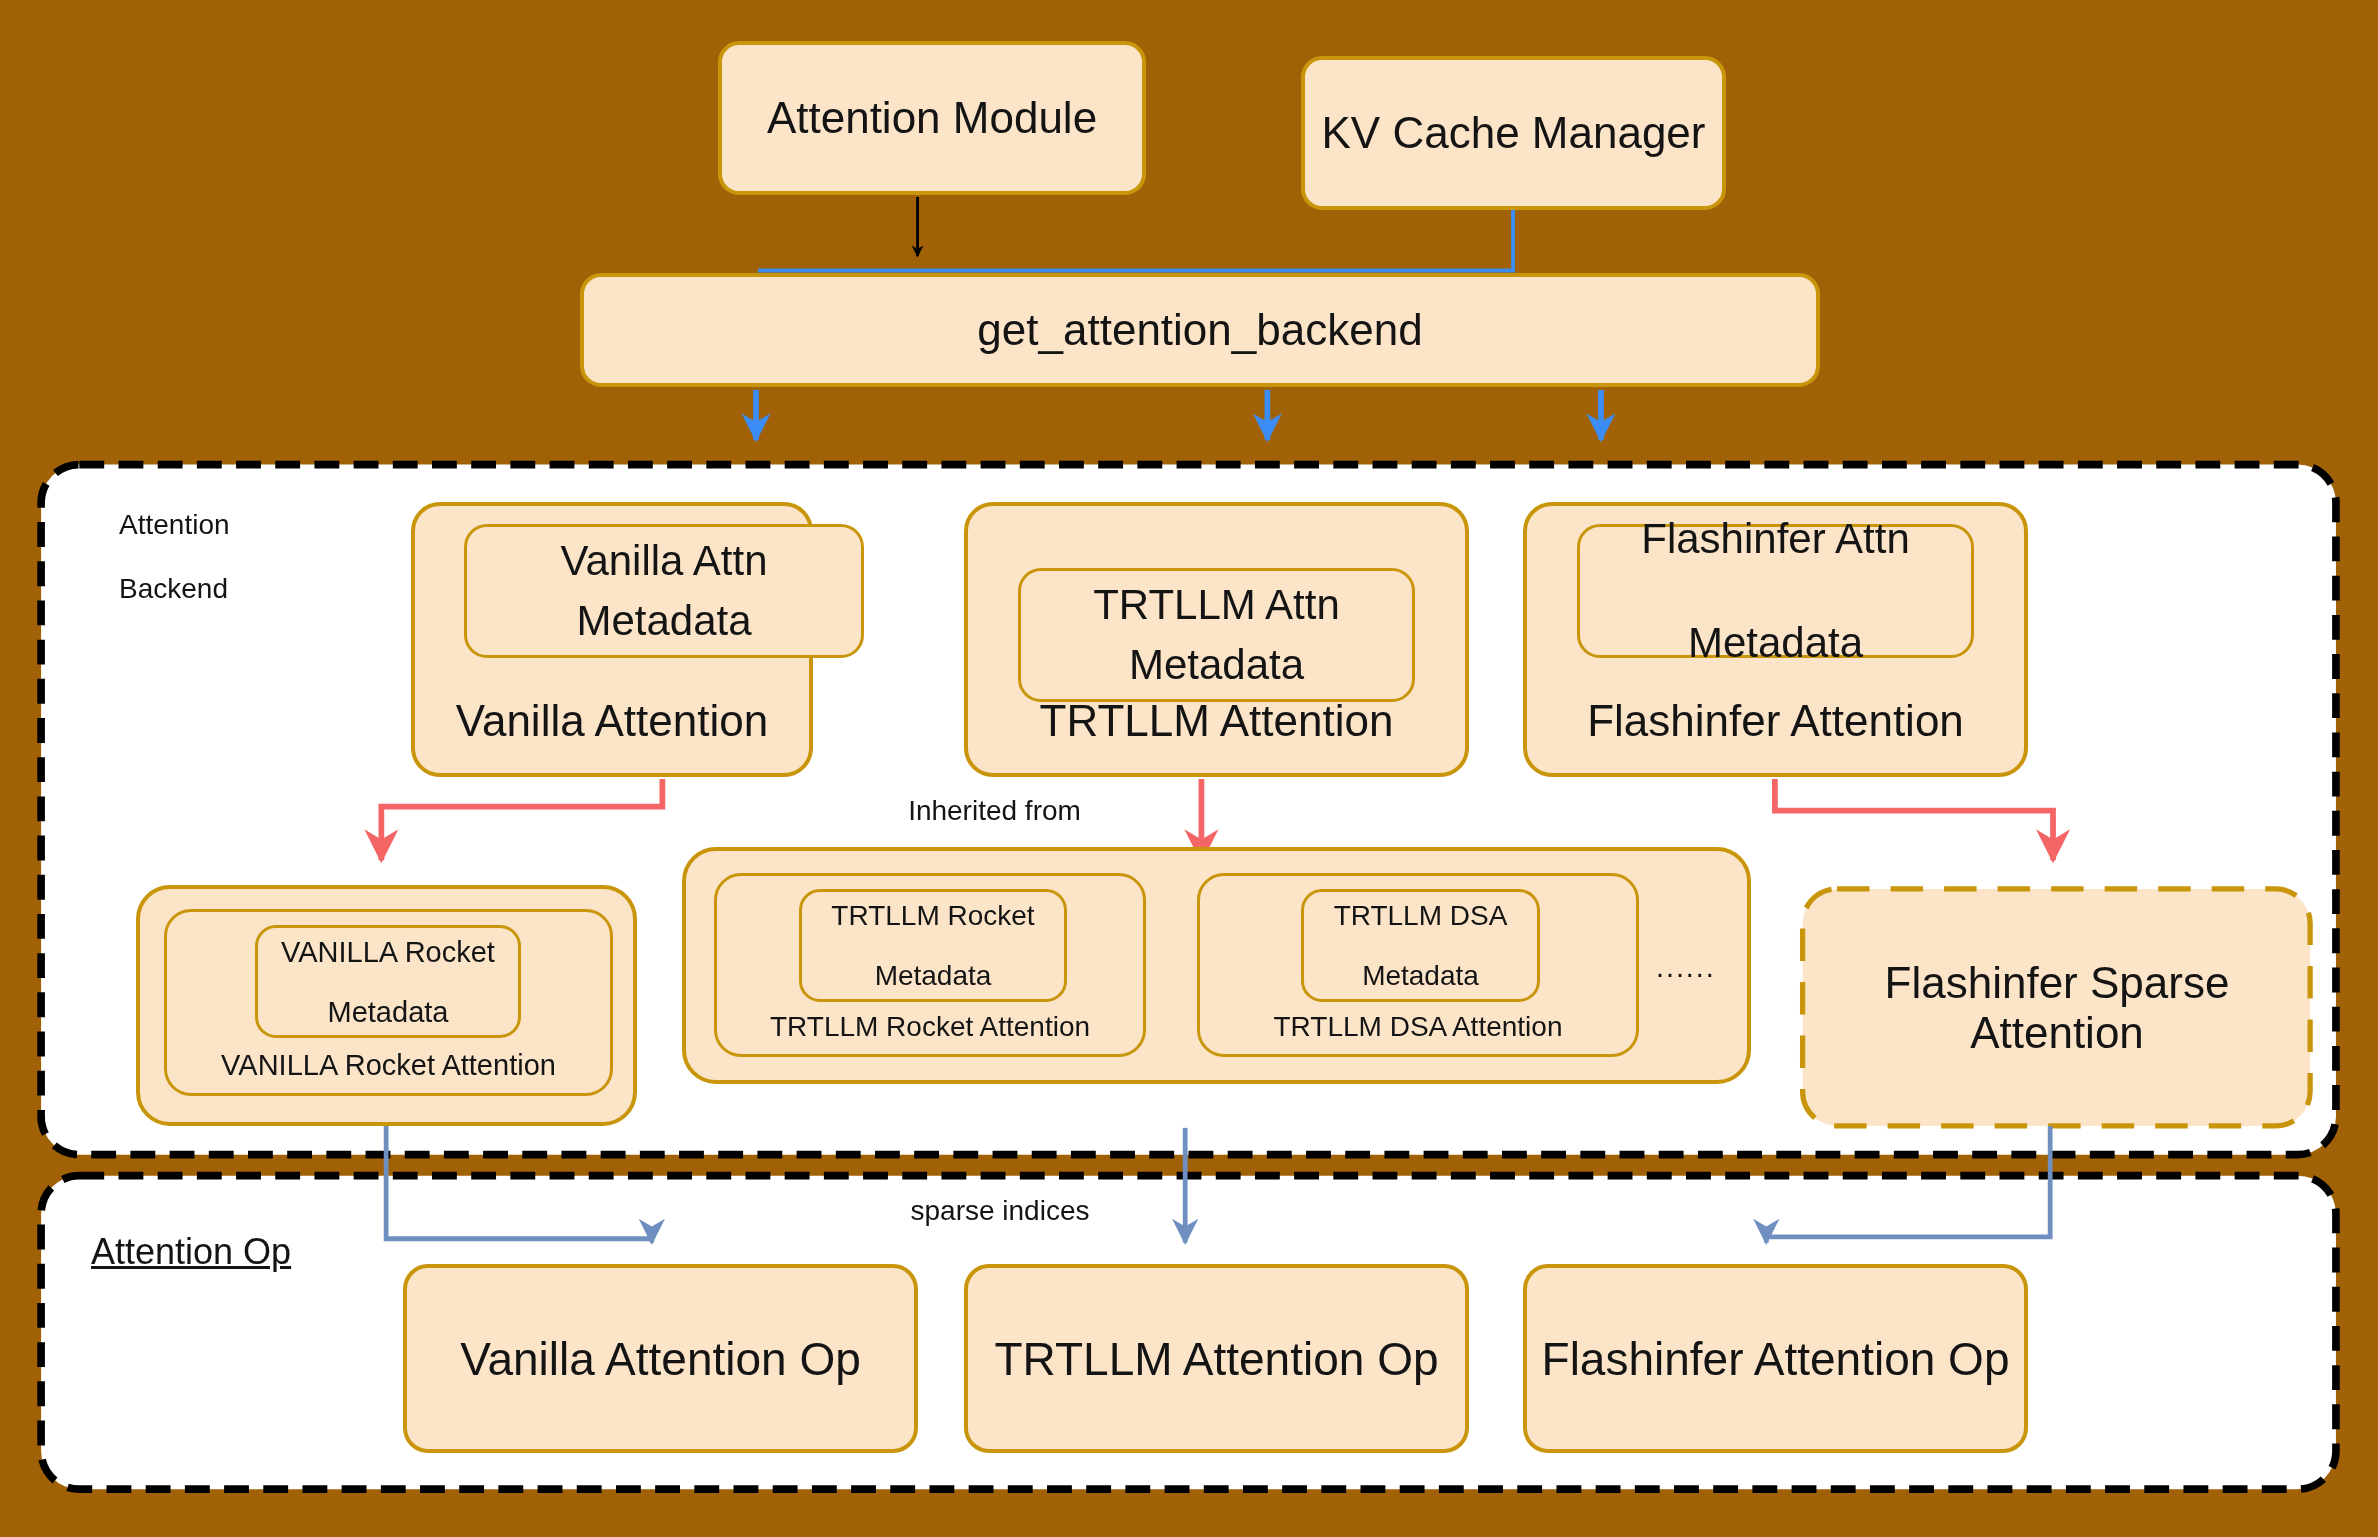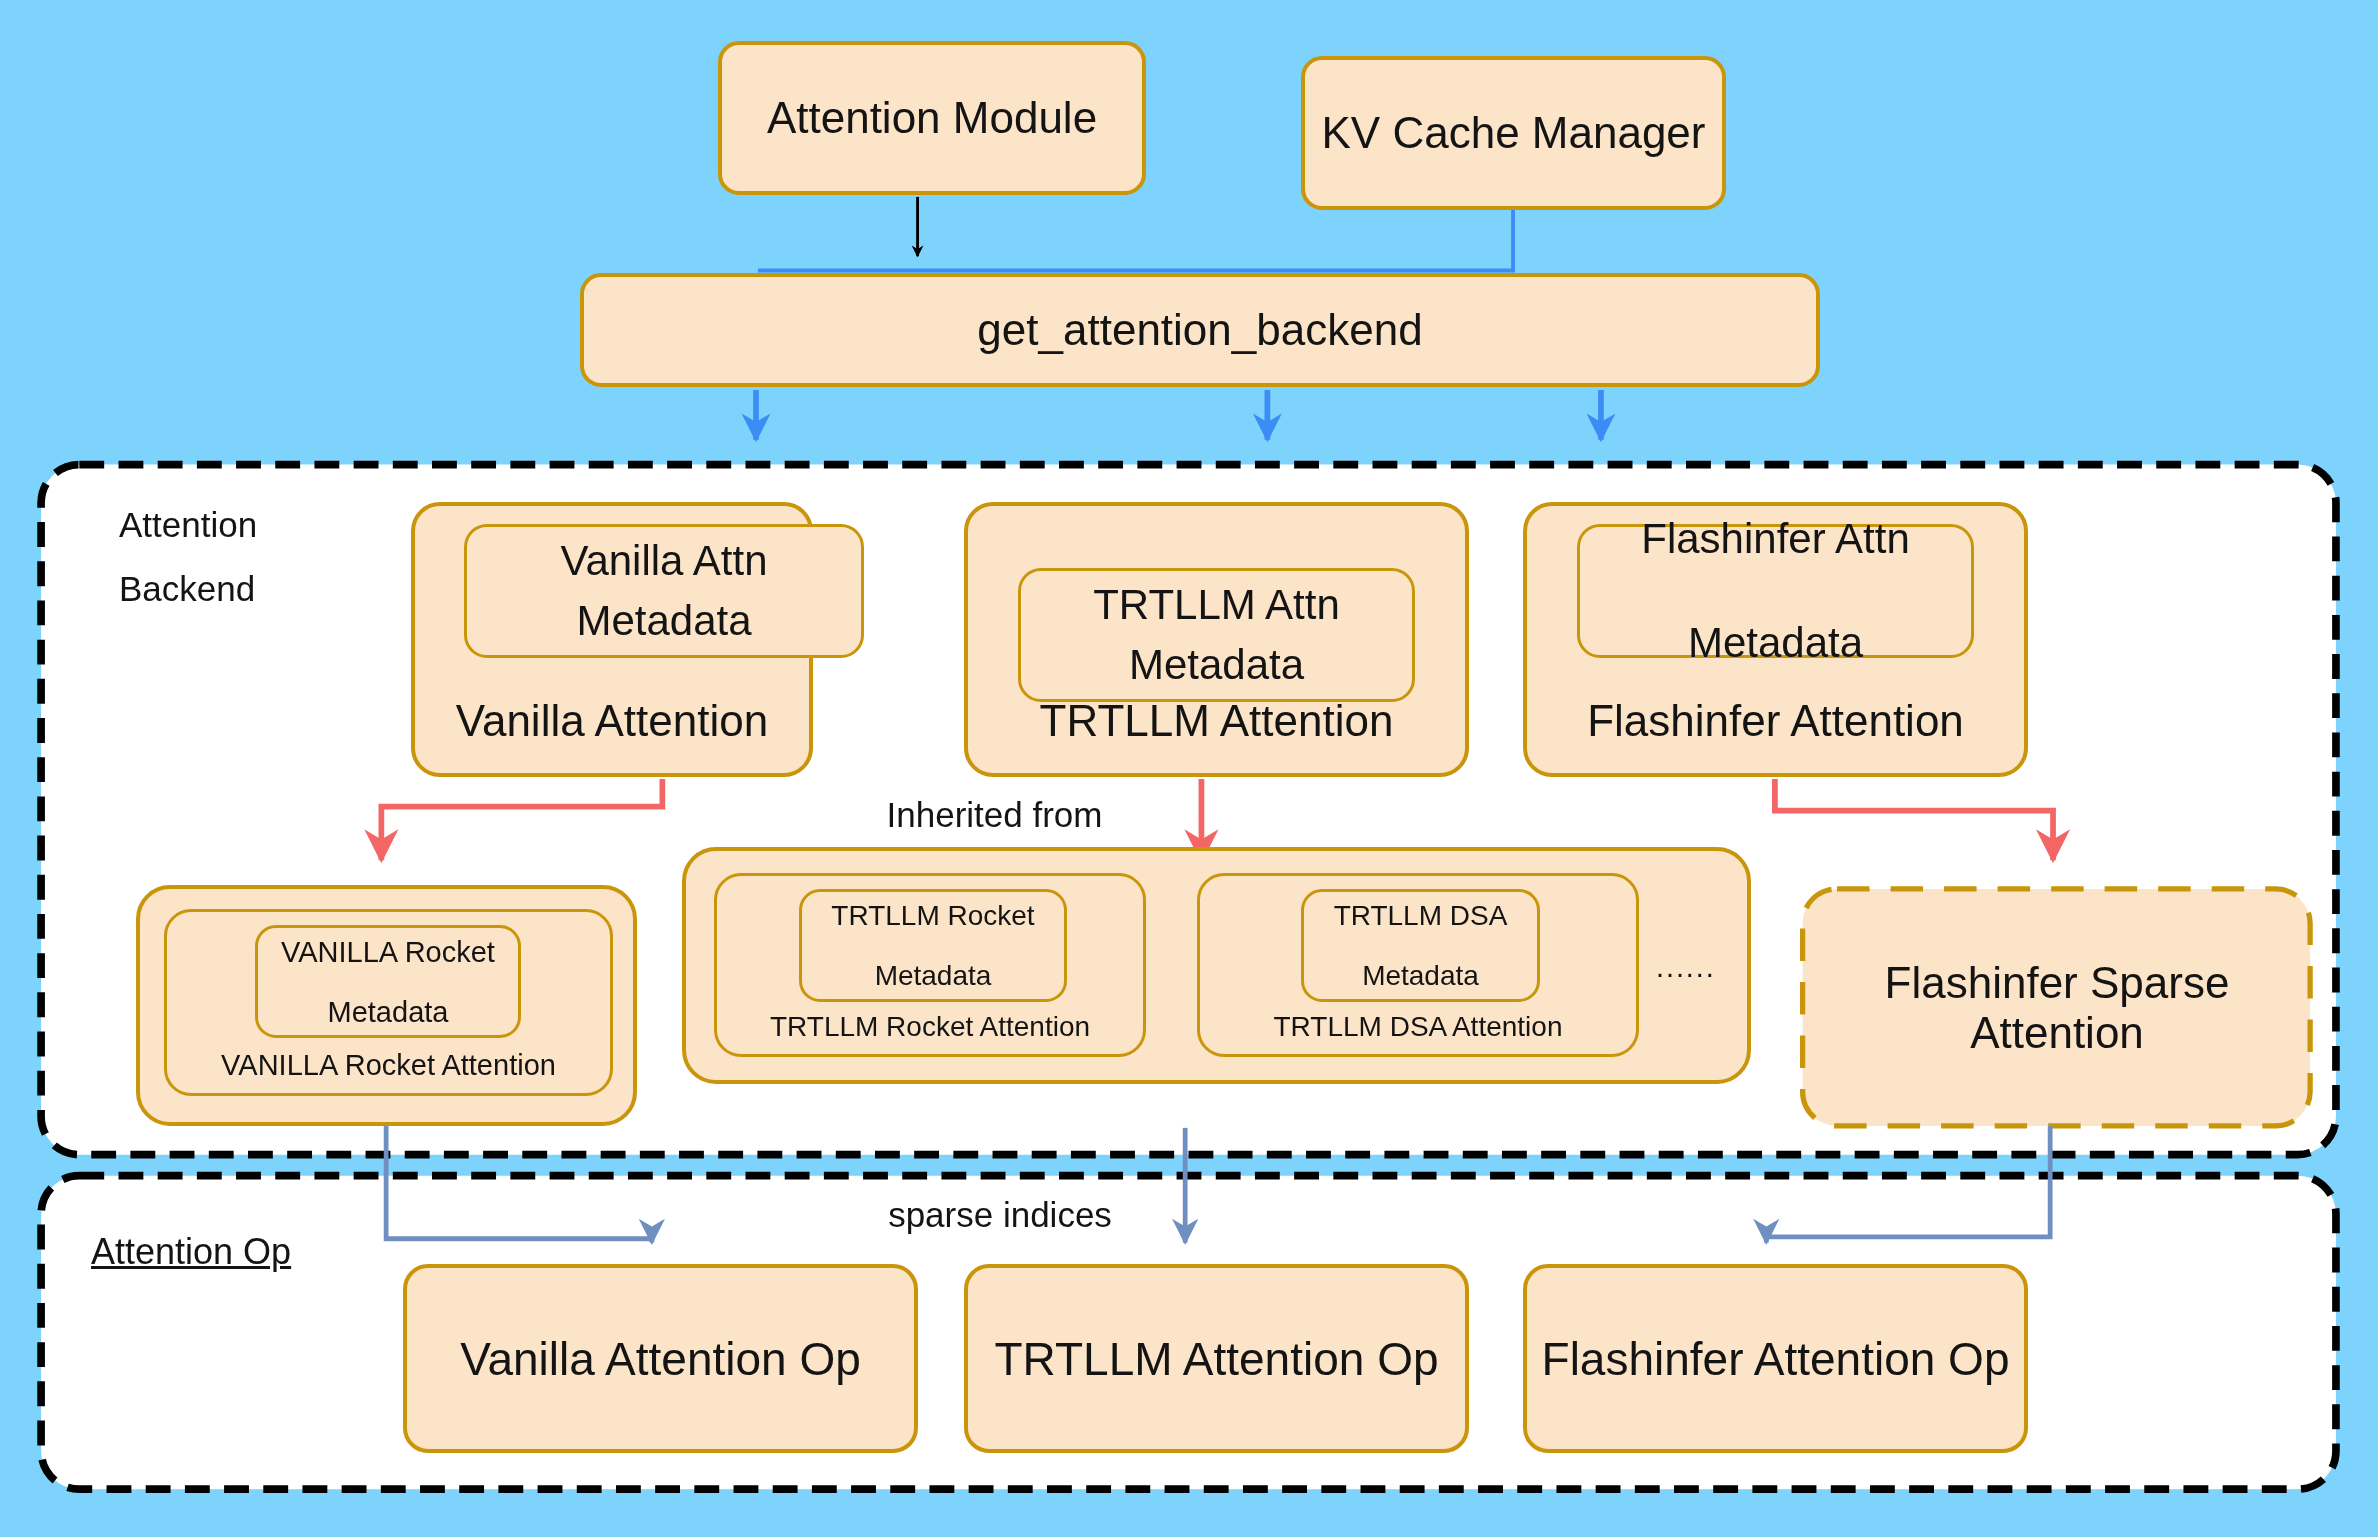--- a/index.html
+++ b/index.html
@@ -1,24 +1,24 @@
 <!DOCTYPE html>
 <html><head>
 <meta charset="utf-8">
 <style>
   html,body{margin:0;padding:0;background:#000;}
-  #stage{position:relative;width:2378px;height:1537px;background:#7dd3fc;overflow:hidden;
+  #stage{position:relative;width:2378px;height:1537px;background:#a16207;overflow:hidden;
          font-family:"Liberation Sans", sans-serif;color:#141414;}
   .layer{position:absolute;left:0;top:0;}
   .box{position:absolute;background:#fce4c8;border:4.8px solid #c9950b;box-sizing:border-box;
        display:flex;align-items:center;justify-content:center;text-align:center;}
   .r22{border-radius:21px}.r26{border-radius:25px}.r30{border-radius:29px}
   .r24{border-radius:23px}.r28{border-radius:27px}.r36{border-radius:34px}
   .t46{font-size:44px}.t48{font-size:46px}.t44{font-size:42px}
-  .t37{font-size:35px}.t38{font-size:36px}.t30{font-size:29px}.t29{font-size:28px}
+  .t37{font-size:28px}.t38{font-size:36px}.t30{font-size:29px}.t29{font-size:28px}
   .innerbox{position:absolute;background:#fce4c8;border:3.8px solid #c9950b;box-sizing:border-box;
             display:flex;flex-direction:column;align-items:center;justify-content:center;text-align:center;}
   .bottomlabel{position:absolute;left:0;right:0;text-align:center;}
   .plain{position:absolute;color:#141414;}
   .lh63{line-height:60px}
   .transparent{background:transparent;border:none;}
 </style>
 </head>
 <body>
 

